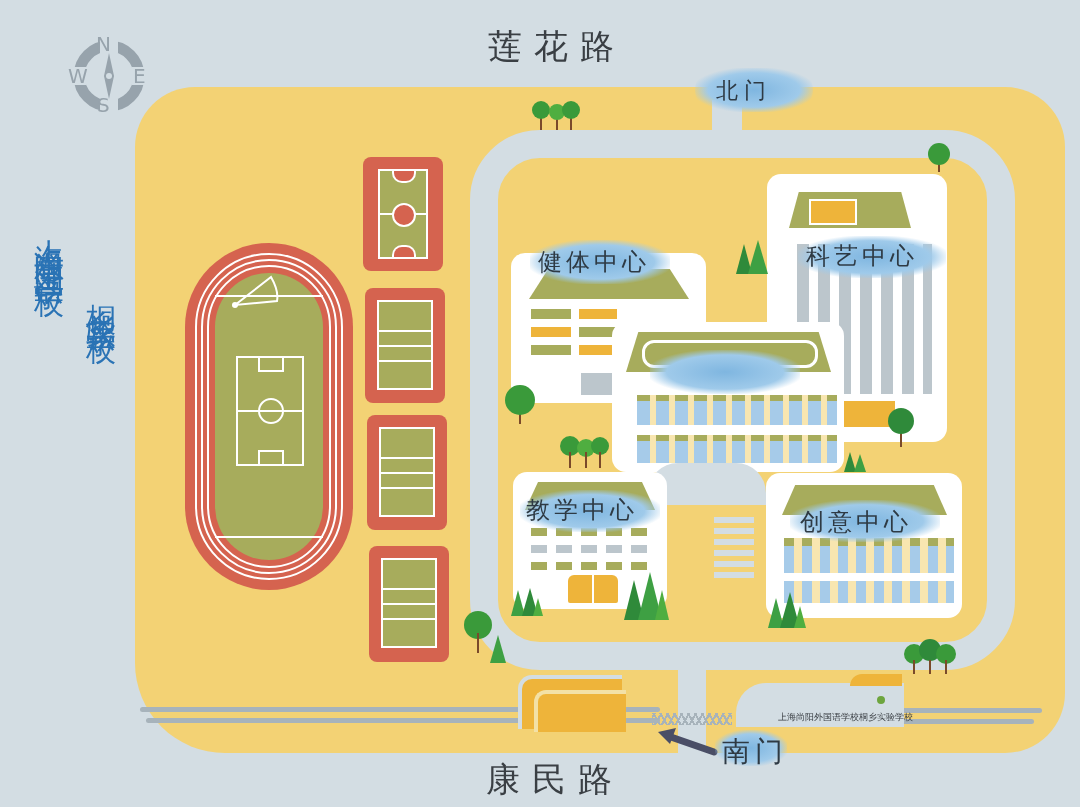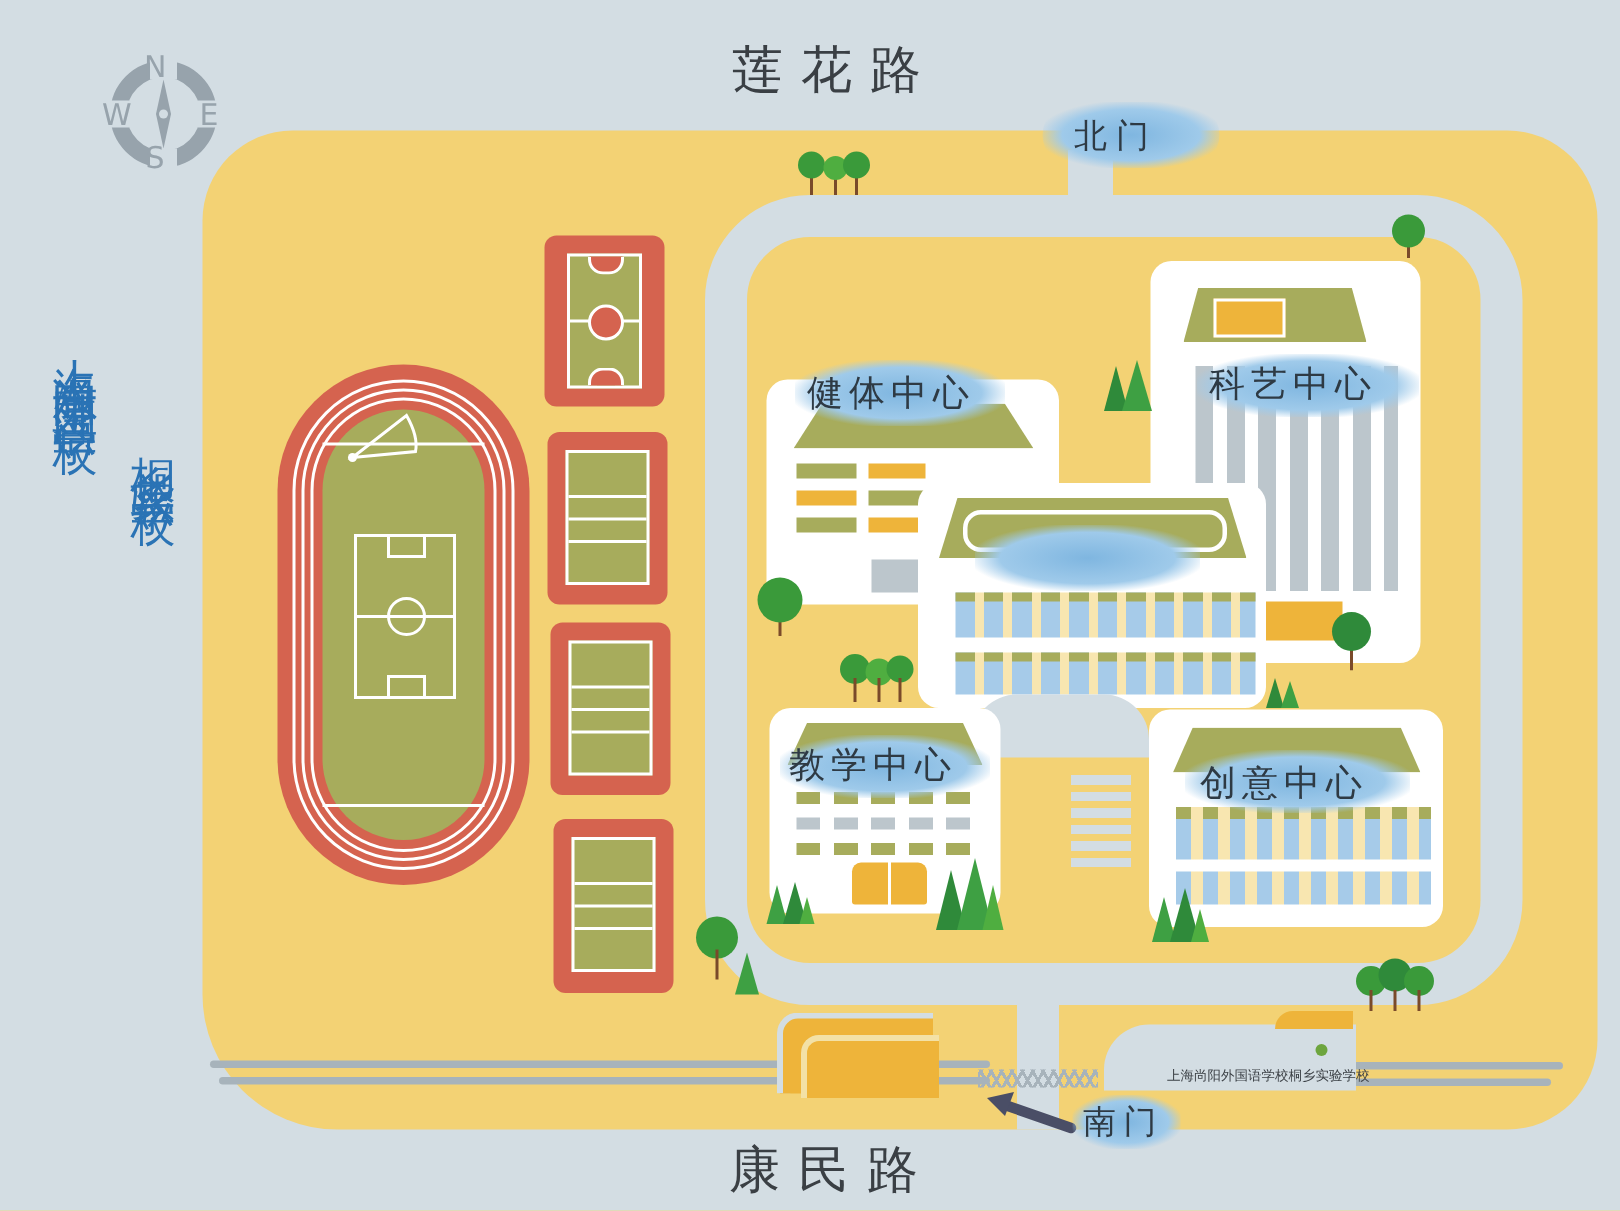--- a/index.html
+++ b/index.html
@@ -239,15 +239,15 @@
   <div class="abs" style="left:736px;top:683px;width:168px;height:44px;background:#d3dde3;border-radius:30px 0 0 0;"></div>
   <div class="abs orange" style="left:850px;top:674px;width:52px;height:12px;border-radius:20px 0 0 0;"></div>
   <div class="abs" style="left:756px;top:711px;font-size:9px;color:#3a3f44;white-space:nowrap;margin-left:22px;">上海尚阳外国语学校桐乡实验学校</div>
   <div class="abs" style="left:877px;top:696px;width:8px;height:8px;border-radius:50%;background:#6da53e;"></div>
 
   <svg class="abs" style="left:656px;top:728px;" width="62" height="30" viewBox="0 0 62 30">
     <line x1="58" y1="24" x2="12" y2="8" stroke="#4a4e66" stroke-width="7" stroke-linecap="round"></line>
     <polygon points="2,4 20,0 14,16" fill="#4a4e66"></polygon>
   </svg>
   <div class="abs blob" style="left:715px;top:730px;width:72px;height:36px;"></div>
-  <div class="abs" style="left:722px;top:733px;font-size:22px;color:#2e3a44;letter-spacing:5px;">南门</div>
+  <div class="abs" style="left:722px;top:733px;font-size:28px;color:#2e3a44;letter-spacing:5px;">南门</div>
 
 </div>
 
 </body></html>

